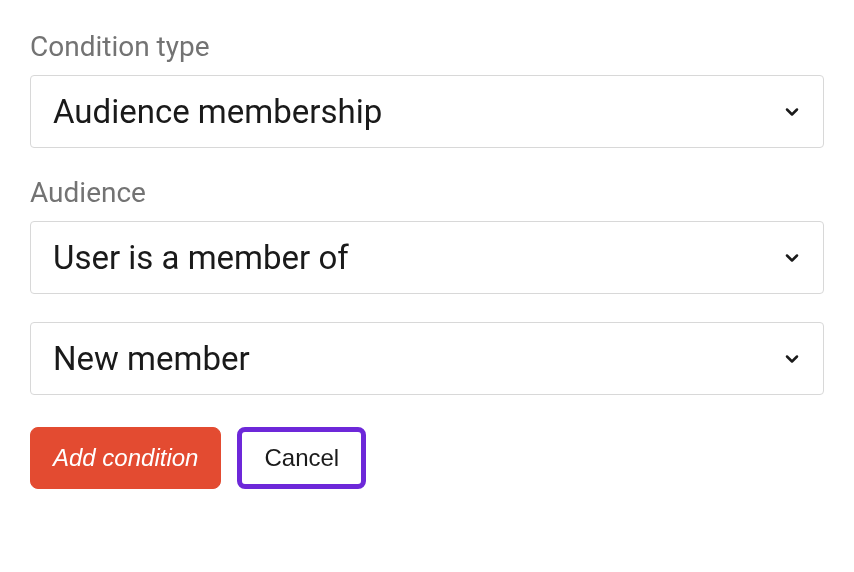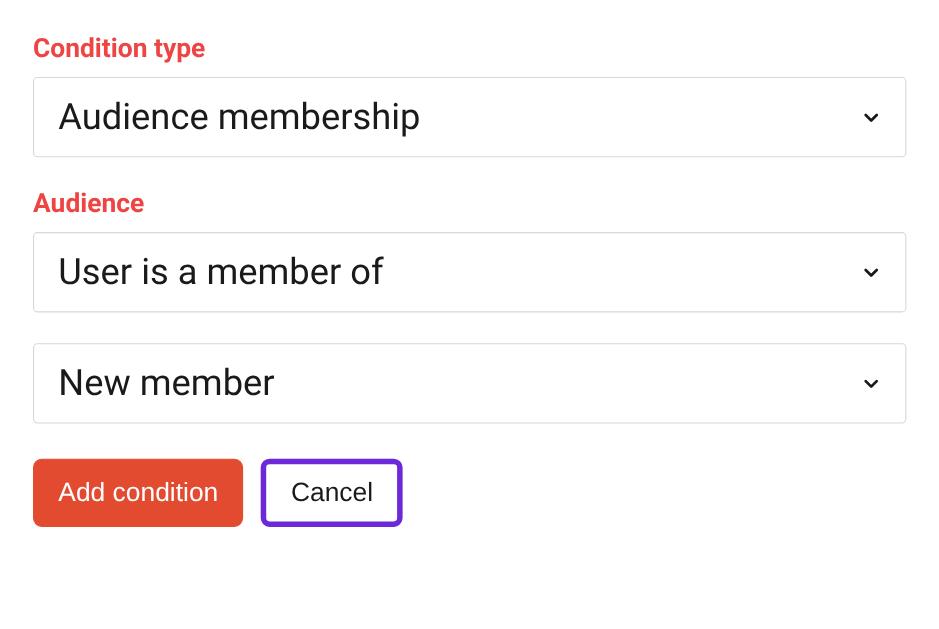--- a/index.html
+++ b/index.html
@@ -10,24 +10,24 @@
     body {
       font-family: -apple-system, BlinkMacSystemFont, "Segoe UI", Roboto, Helvetica, Arial, sans-serif;
       background: #ffffff;
       padding: 30px;
     }
     .form-group {
       margin-bottom: 28px;
     }
     .form-label {
       display: block;
-      font-size: 24px;
-      color: #ef4444;
+      font-size: 28px;
+      color: #737373;
       margin-bottom: 12px;
-      font-weight: 700;
+      font-weight: 400;
     }
     .select-wrapper {
       position: relative;
       width: 100%;
     }
     .select-field {
       width: 100%;
       padding: 16px 48px 16px 22px;
       font-size: 33px;
       color: #1a1a1a;
@@ -61,20 +61,21 @@
       font-size: 24px;
       border-radius: 8px;
       cursor: pointer;
       font-weight: 400;
       border: 1px solid transparent;
     }
     .btn-primary {
       background: #e34b31;
       color: #ffffff;
       border-color: #e34b31;
+      font-style: italic;
     }
     .btn-secondary {
       background: #ffffff;
       color: #1a1a1a;
       border: 5px solid #6d28d9;
     }
   </style>
 </head>
 <body>
 

